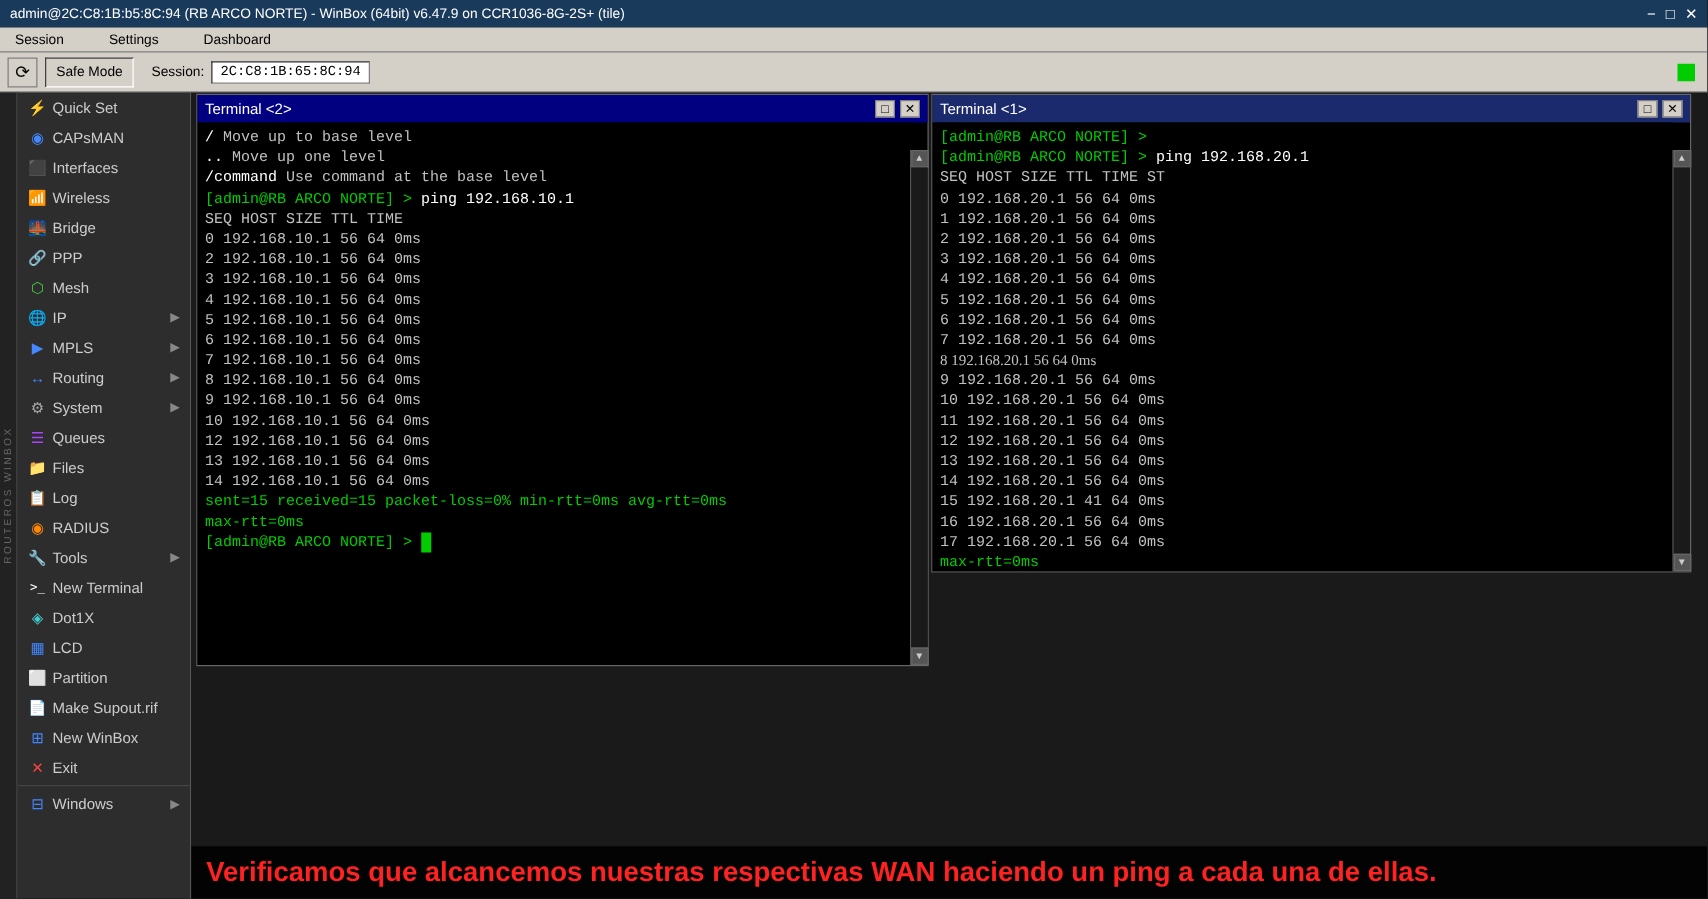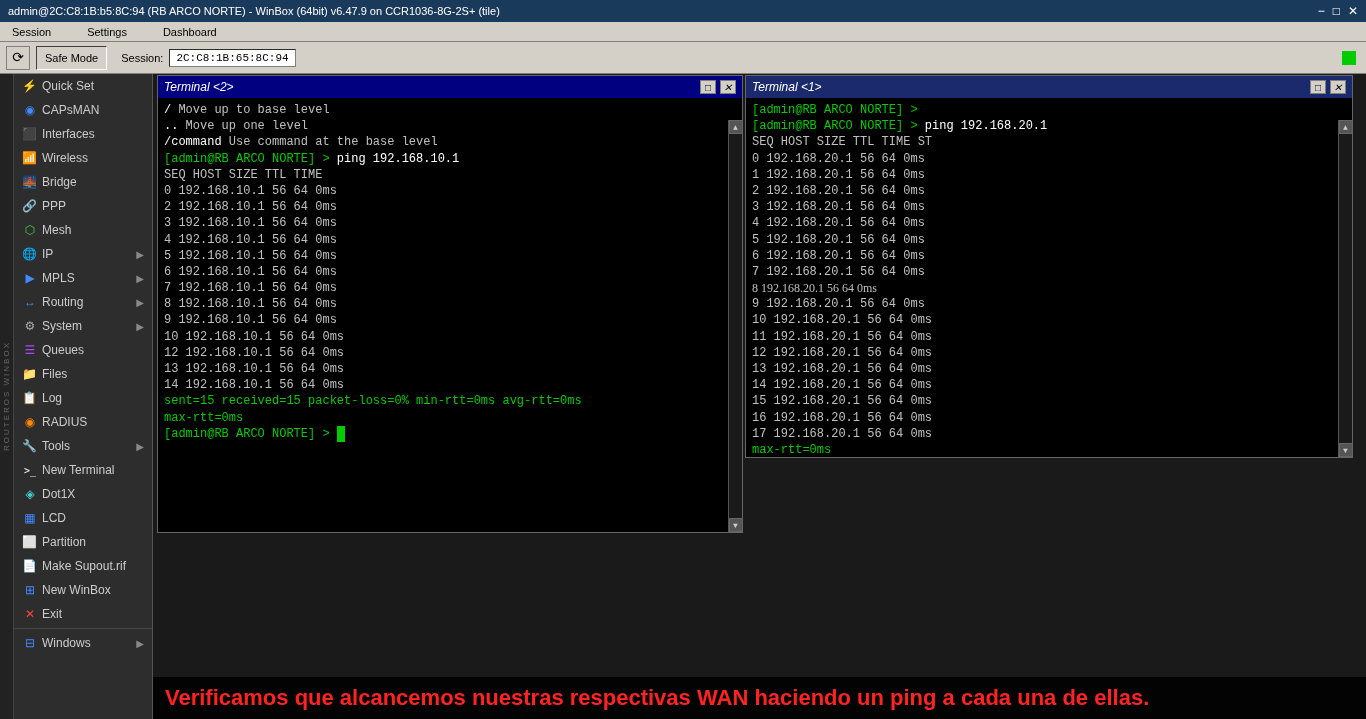--- a/index.html
+++ b/index.html
@@ -179,21 +179,20 @@
 
     .terminal-titlebar {
       display: flex;
       align-items: center;
       justify-content: space-between;
       padding: 2px 6px;
       height: 22px;
       color: #fff;
       font-family: Arial, sans-serif;
       font-size: 12px;
-      font-style: italic;
     }
     .terminal-titlebar.blue { background: #000080; }
     .terminal-titlebar.dark-blue { background: #1a2a6c; }
 
     .terminal-controls {
       display: flex;
       gap: 4px;
     }
     .terminal-controls span {
       width: 16px;
@@ -509,21 +508,21 @@
           <div style="color:#c0c0c0;">    5 192.168.20.1                               56   64  0ms</div>
           <div style="color:#c0c0c0;">    6 192.168.20.1                               56   64  0ms</div>
           <div style="color:#c0c0c0;">    7 192.168.20.1                               56   64  0ms</div>
           <div style="color:#c0c0c0;font-family:Liberation Serif, serif;">    8 192.168.20.1                               56   64  0ms</div>
           <div style="color:#c0c0c0;">    9 192.168.20.1                               56   64  0ms</div>
           <div style="color:#c0c0c0;">   10 192.168.20.1                               56   64  0ms</div>
           <div style="color:#c0c0c0;">   11 192.168.20.1                               56   64  0ms</div>
           <div style="color:#c0c0c0;">   12 192.168.20.1                               56   64  0ms</div>
           <div style="color:#c0c0c0;">   13 192.168.20.1                               56   64  0ms</div>
           <div style="color:#c0c0c0;">   14 192.168.20.1                               56   64  0ms</div>
-          <div style="color:#c0c0c0;">   15 192.168.20.1                               56   64  0ms</div>
+          <div style="color:#c0c0c0;">   15 192.168.20.1                               41   64  0ms</div>
           <div style="color:#c0c0c0;">   16 192.168.20.1                               56   64  0ms</div>
           <div style="color:#c0c0c0;">   17 192.168.20.1                               56   64  0ms</div>
           <div>
             <span class="term-green">    max-rtt=0ms</span>
           </div>
           <div>
             <span class="term-green">[admin@RB ARCO NORTE] &gt; </span><span style="background:#00cc00; color:#000; display:inline-block; width:8px;">&nbsp;</span>
           </div>
         </div>
         <div class="terminal-scrollbar">

